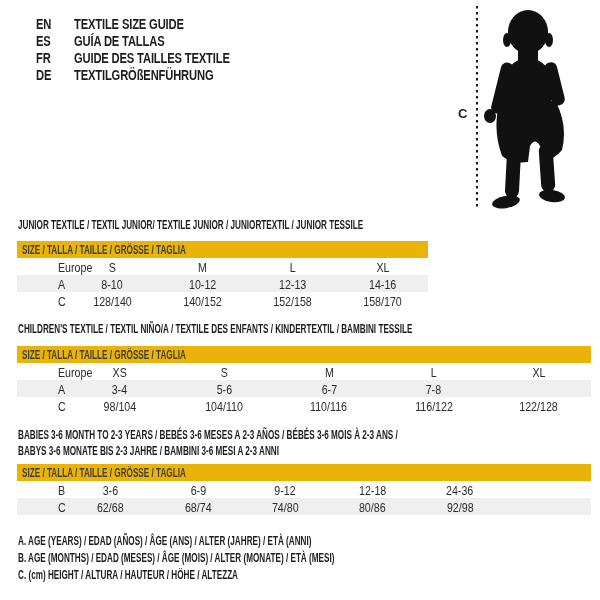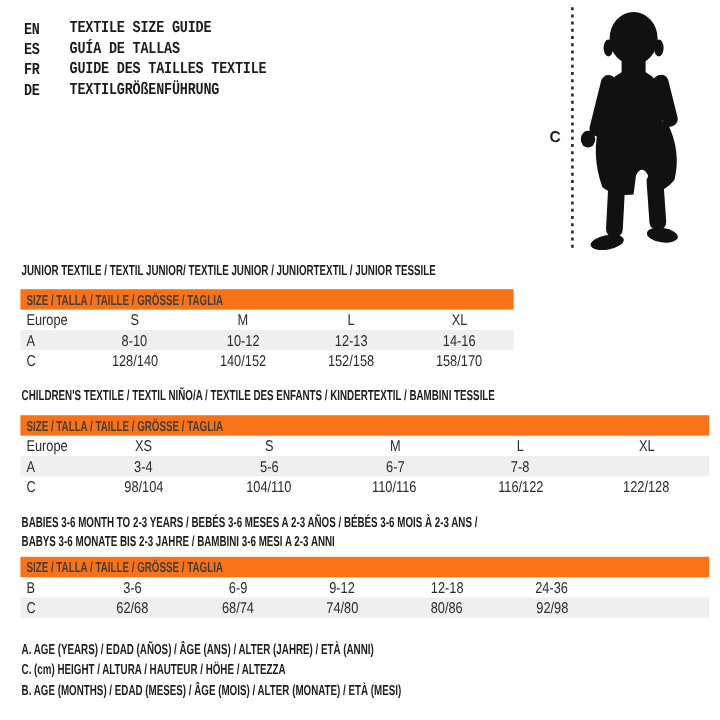--- a/index.html
+++ b/index.html
@@ -8,44 +8,44 @@
 
   
   .c80{display:inline-block;transform:scaleX(.8);transform-origin:0 50%;
        white-space:nowrap;font-weight:700;font-size:14px;letter-spacing:-.2px;}
   .c66{display:inline-block;transform:scaleX(.68);transform-origin:0 50%;
        white-space:nowrap;font-weight:700;font-size:12px;}
   .bi{display:inline-block;transform:scaleX(.82);white-space:nowrap;
       font-size:13px;color:#2b2b2b;}
 
   
-  .langs{position:absolute;left:20px;top:15px;font-family:Liberation Mono, monospace;}
+  .langs{position:absolute;left:36px;top:15px;}
   .lang-row{display:flex;height:17px;align-items:center;}
   .lc{flex:0 0 38px;width:38px;}
 
   
   .fig{position:absolute;left:450px;top:4px;width:148px;height:210px;}
   .hlab{position:absolute;left:458px;top:106px;font-weight:700;font-size:13px;}
 
   
   .tbl-title{position:absolute;left:18px;white-space:nowrap;transform:scaleX(.68);
              transform-origin:0 0;font-weight:700;font-size:12px;line-height:16px;}
   .tbl{position:absolute;left:17px;}
   .t1{top:241px;width:411px;}
   .t2{top:346px;width:574px;}
   .t3{top:464px;width:574px;}
-  .band{height:17px;background:#f97316;display:flex;align-items:center;
+  .band{height:17px;background:#eab308;display:flex;align-items:center;
         padding-left:5px;box-sizing:border-box;}
   .band .c66{color:#3e3e3e;}
   .trow{display:grid;height:17px;align-items:center;}
   .cols4{grid-template-columns:50px repeat(4,1fr);}
   .cols5{grid-template-columns:50px repeat(5,1fr);}
   .cols6{grid-template-columns:50px repeat(6,1fr);}
   .striped{background:#efefef;}
-  .lblc{padding-left:5px;}
+  .lblc{padding-left:5px;margin-left:36px;}
   .lblc .bi{transform-origin:0 50%;}
   .cel{text-align:center;}
 
   
   .notes{position:absolute;left:18px;top:534px;}
   .note{height:17px;display:flex;}
 </style>
 </head>
 <body>
 
@@ -172,20 +172,20 @@
       <div class="cel"><span class="bi">80/86</span></div>
       <div class="cel"><span class="bi">92/98</span></div>
     </div>
   </div>
 
   <div class="notes">
     <div class="note">
         <span class="c66">A. AGE (YEARS) / EDAD (AÑOS) / ÂGE (ANS) / ALTER (JAHRE) / ETÀ (ANNI)</span>
       </div>
     <div class="note">
-        <span class="c66">C. (cm) HEIGHT / ALTURA / HAUTEUR / HÖHE / ALTEZZA</span>
+        <span class="c66">B. AGE (MONTHS) / EDAD (MESES) / ÂGE (MOIS) / ALTER (MONATE) / ETÀ (MESI)</span>
       </div>
     <div class="note">
-        <span class="c66">B. AGE (MONTHS) / EDAD (MESES) / ÂGE (MOIS) / ALTER (MONATE) / ETÀ (MESI)</span>
+        <span class="c66">C. (cm) HEIGHT / ALTURA / HAUTEUR / HÖHE / ALTEZZA</span>
       </div>
   </div>
 
 </div>
 
 </body></html>

